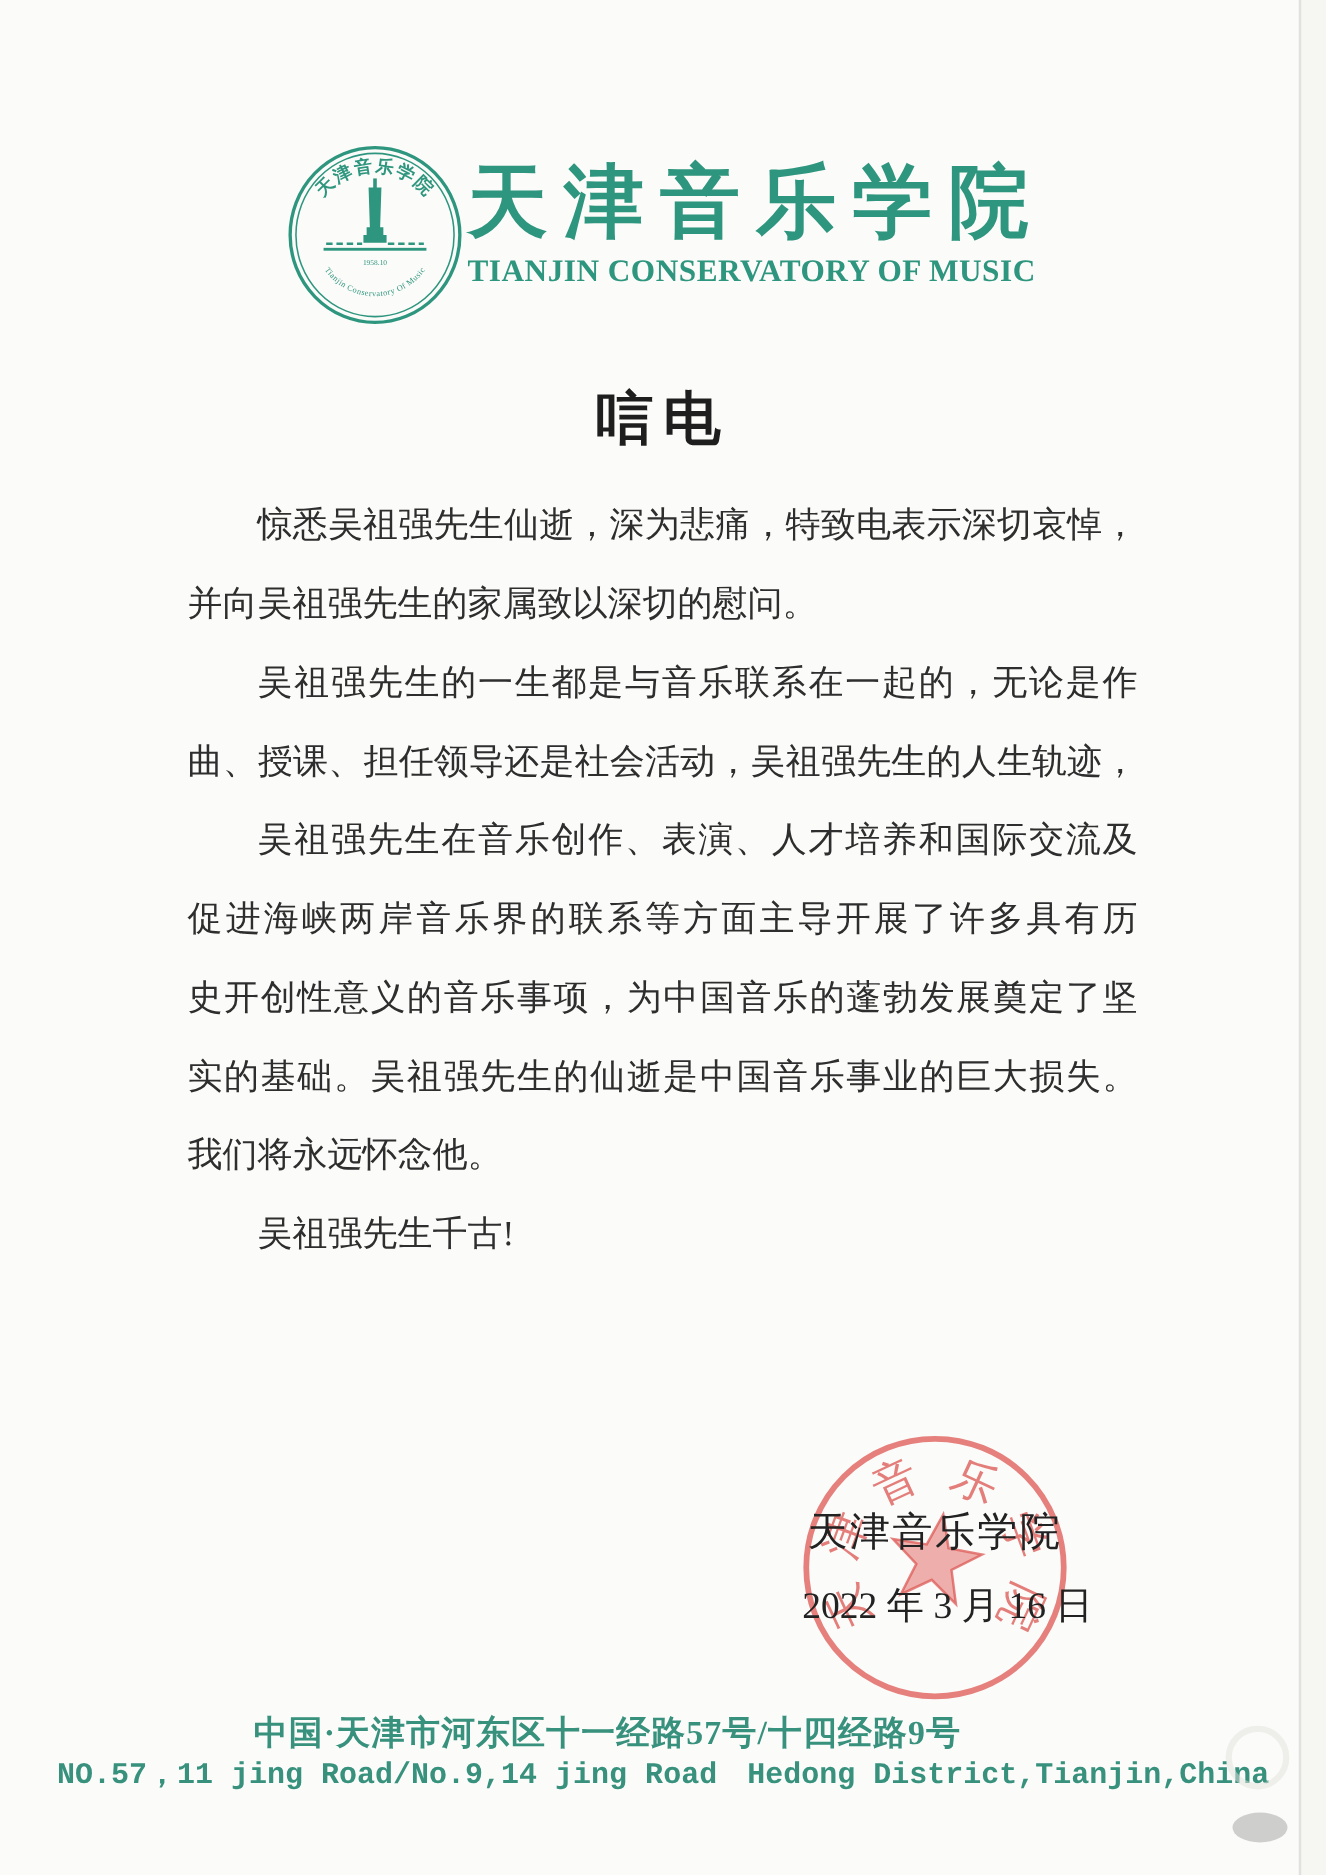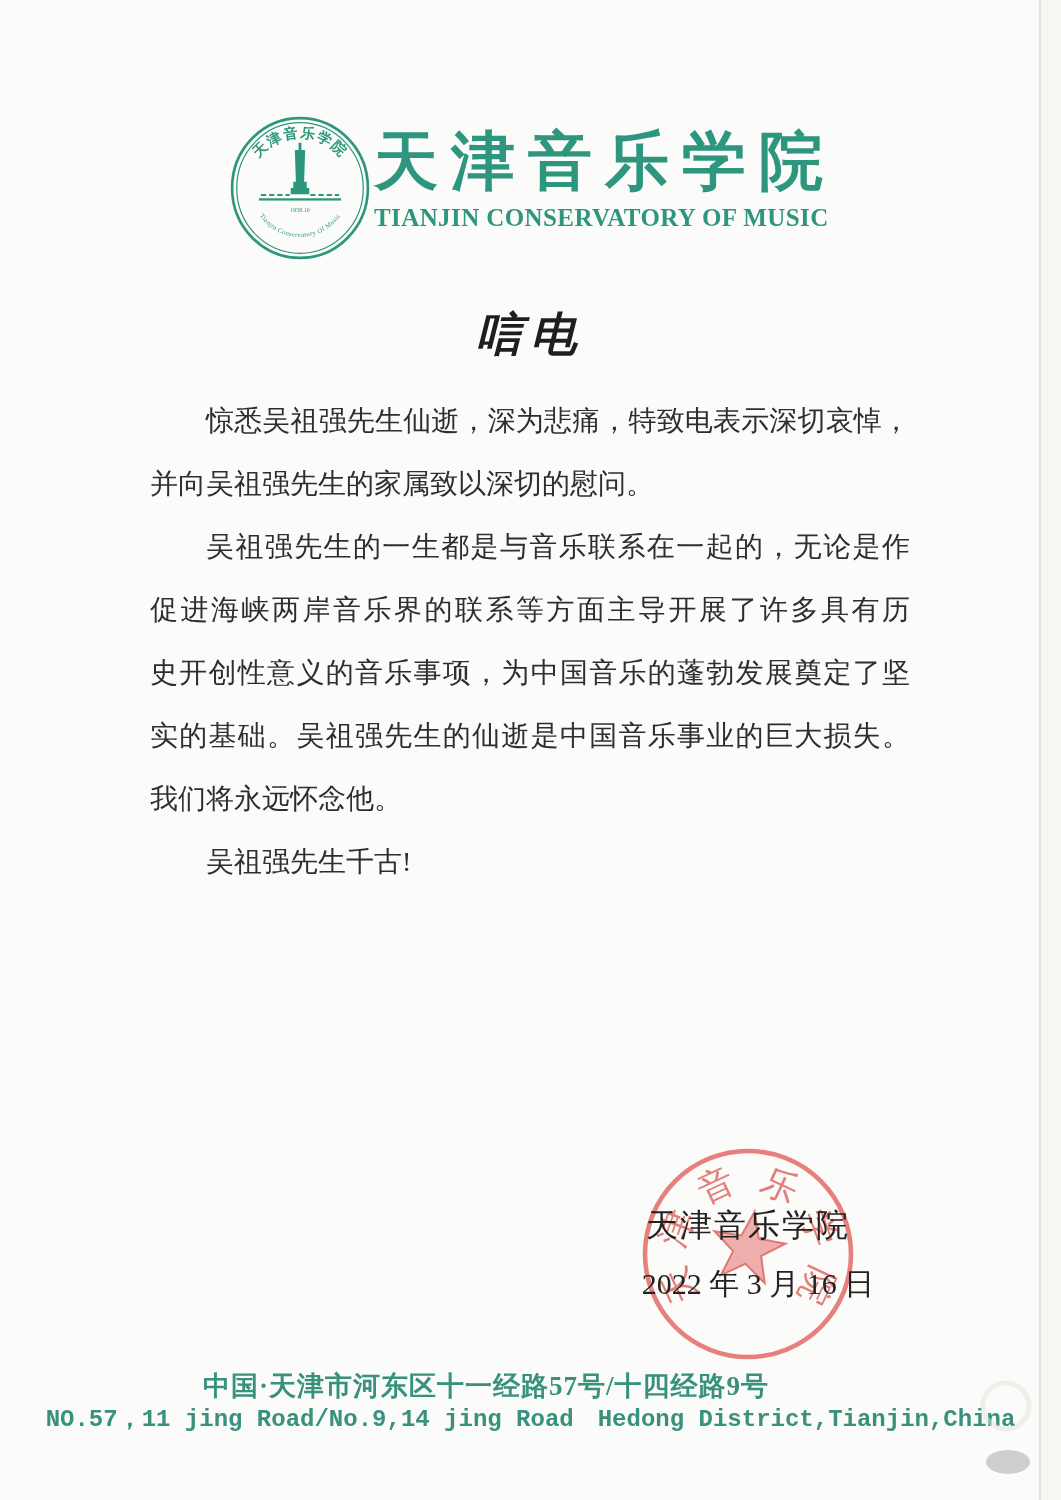--- a/index.html
+++ b/index.html
@@ -23,21 +23,20 @@
     position:absolute;left:374px;top:204px;width:460px;
     font-size:25px;font-weight:700;color:#2e967e;letter-spacing:0.4px;
     font-family:"Liberation Serif", serif;white-space:nowrap;
   }
 
   
   .doc-title{
     position:absolute;left:0;top:304px;width:1061px;
     text-align:center;font-size:46px;font-weight:700;letter-spacing:8px;
     color:#1e1e1e;
-    font-style:italic;
   }
 
   
   .body-text{
     position:absolute;left:150px;top:389px;width:760px;
     font-size:28px;color:#2e2e2e;
   }
   .line{height:63px;line-height:63px;white-space:nowrap;}
   .line.j{white-space:normal;text-align:justify;text-align-last:justify;}
   .line.indent{text-indent:2em;}
@@ -105,20 +104,22 @@
 
 <div class="brand-cn">天津音乐学院</div>
 <div class="brand-en">TIANJIN CONSERVATORY OF MUSIC</div>
 
 <div class="doc-title">唁电</div>
 
 <div class="body-text">
   <div class="line indent j">惊悉吴祖强先生仙逝，深为悲痛，特致电表示深切哀悼，</div>
   <div class="line">并向吴祖强先生的家属致以深切的慰问。</div>
   <div class="line indent j">吴祖强先生的一生都是与音乐联系在一起的，无论是作</div>
+  <div class="line j">曲、授课、担任领导还是社会活动，吴祖强先生的人生轨迹，</div>
+  <div class="line indent j">吴祖强先生在音乐创作、表演、人才培养和国际交流及</div>
   <div class="line j">促进海峡两岸音乐界的联系等方面主导开展了许多具有历</div>
   <div class="line j">史开创性意义的音乐事项，为中国音乐的蓬勃发展奠定了坚</div>
   <div class="line j">实的基础。吴祖强先生的仙逝是中国音乐事业的巨大损失。</div>
   <div class="line">我们将永远怀念他。</div>
   <div class="line indent">吴祖强先生千古!</div>
 </div>
 
 <svg class="seal-svg" viewBox="0 0 216 216">
   <circle cx="108" cy="108" r="103" fill="none" stroke="#e0625e" stroke-width="4.6" stroke-opacity="0.8"></circle>
   <polygon points="114.6,65.6 101.4,89.5 74.4,85.2 93.1,105.1 80.7,129.4 105.4,117.8 124.7,137.2 121.2,110.0 145.6,97.7 118.8,92.6" fill="#e2635f" fill-opacity="0.5" stroke="#dd5a56" stroke-opacity="0.75" stroke-width="2"></polygon>

